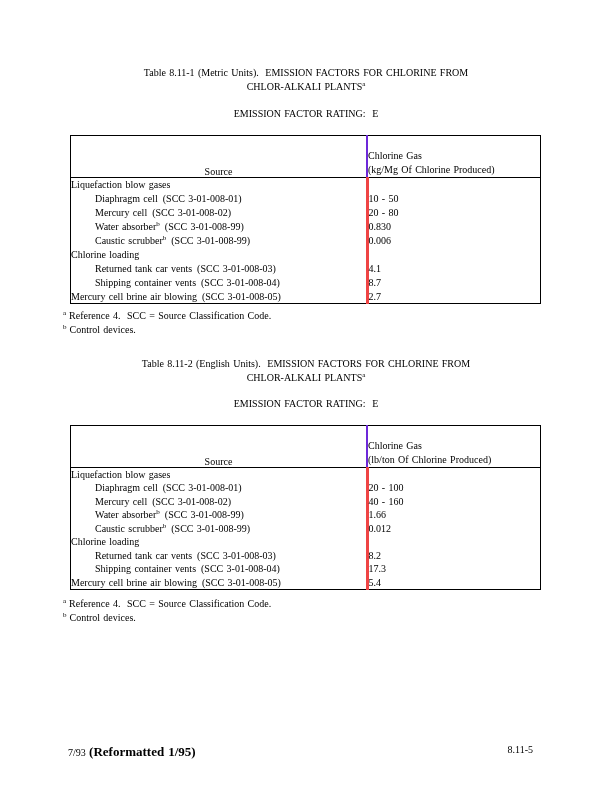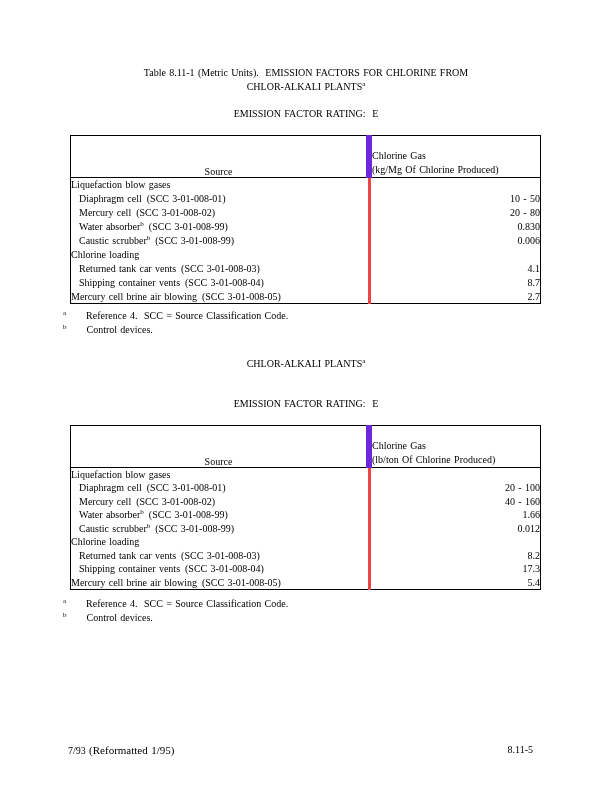--- a/index.html
+++ b/index.html
@@ -26,48 +26,48 @@
     border:1px solid #000;
     border-collapse:collapse;
     table-layout:fixed;
     font-size:10px;
     word-spacing:0.8px;
   }
   table.etable th, table.etable td { padding:0; font-weight:normal; }
   table.etable thead tr { height:42px; border-bottom:1px solid #000; }
   th.src-h {
     width:295px;
-    border-right:6px solid #6d28d9;
+    border-right:2px solid #6d28d9;
     vertical-align:bottom;
     padding-bottom:3px;
   }
   th.val-h {
     text-align:left;
     vertical-align:bottom;
     padding-bottom:2px;
     line-height:14px;
   }
   table.t1 tbody tr { height:14px; }
   table.t2 tbody tr { height:13.5px; }
   td.src {
     border-right:3px solid #ef4444;
     padding-left:4px;
     white-space:nowrap;
     vertical-align:middle;
   }
-  td.src.ind { padding-left:8px; }
-  td.val { text-align:right; vertical-align:middle; }
+  td.src.ind { padding-left:24px; }
+  td.val { text-align:left; vertical-align:middle; }
   span.scc { margin-left:5px; }
 
   .footnotes { left:63px; line-height:13.5px; }
-  .footnotes .fn-text { margin-left:20px; }
+  .footnotes .fn-text { margin-left:3px; }
 
   .footer { left:0; width:612px; top:744px; height:14px; }
   .footer .f-left { position:absolute; left:68px; top:0; }
-  .footer .f-left .small { font-size:11px; }
+  .footer .f-left .small { font-size:13px;font-weight:bold; }
   .footer .f-center { position:absolute; left:0; width:612px; text-align:center; top:0; }
   .footer .f-right { position:absolute; right:79px; top:0; }
 </style>
 </head>
 <body>
 
 <div class="page">
 
   <div class="abs title-block" style="top:66px;">
     <div>Table 8.11-1 (Metric Units).&nbsp; EMISSION FACTORS FOR CHLORINE FROM</div>
@@ -124,20 +124,21 @@
       </tr>
     </tbody>
   </table>
 
   <div class="abs footnotes" style="top:309px;">
     <div><sup class="ref">a</sup><span class="fn-text">Reference 4.&nbsp; SCC = Source Classification Code.</span></div>
     <div><sup class="ref">b</sup><span class="fn-text">Control devices.</span></div>
   </div>
 
   <div class="abs title-block" style="top:357px;">
+    <div>Table 8.11-2 (English Units).&nbsp; EMISSION FACTORS FOR CHLORINE FROM</div>
     <div><span>CHLOR-ALKALI PLANTS</span><sup class="ref">a</sup></div>
   </div>
   <div class="abs rating" style="top:398px;">EMISSION FACTOR RATING:&nbsp; E</div>
 
   <table class="etable t2" style="top:425px;">
     <thead>
       <tr>
         <th class="src-h">Source</th>
         <th class="val-h">
           <div>Chlorine Gas</div>

